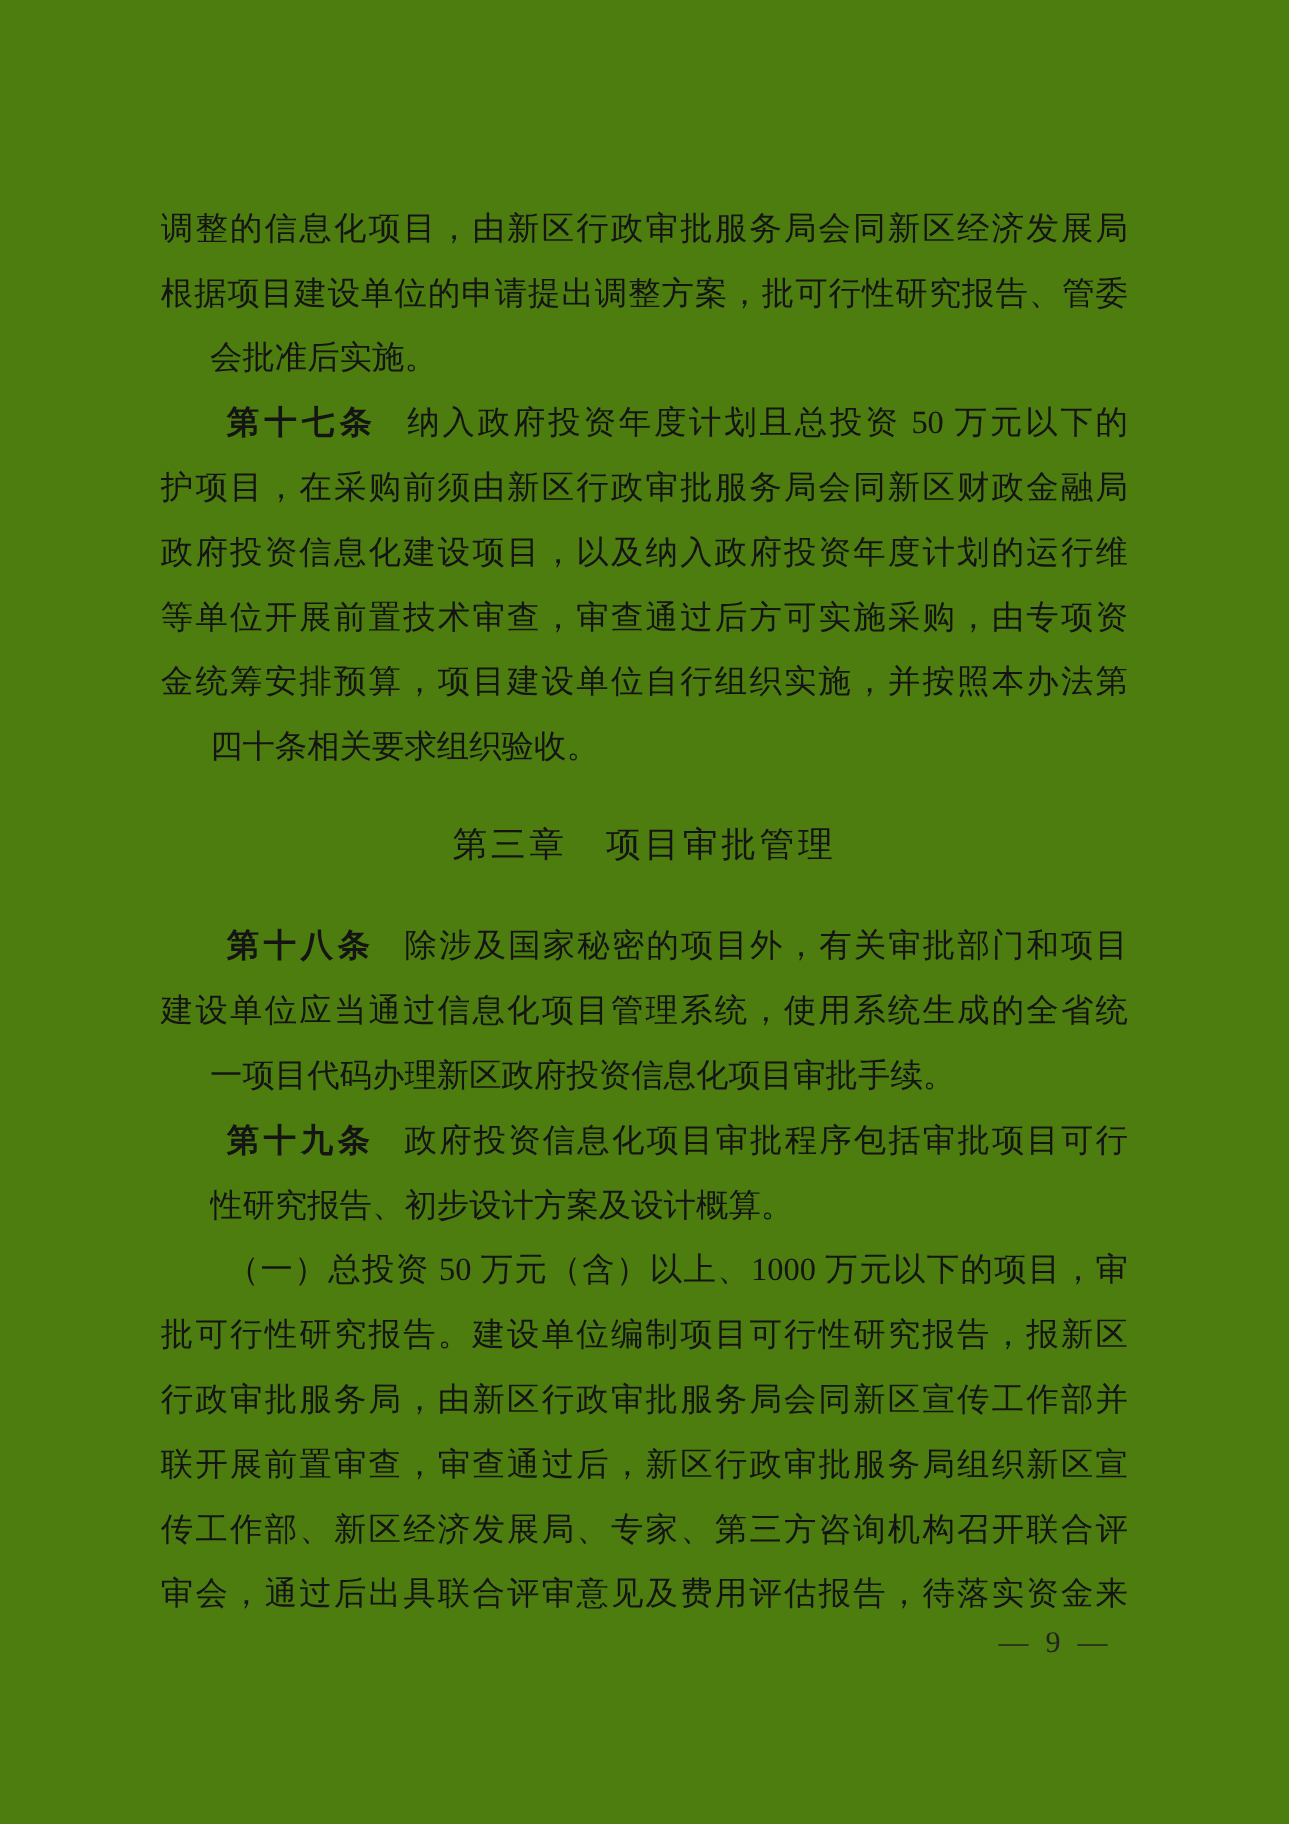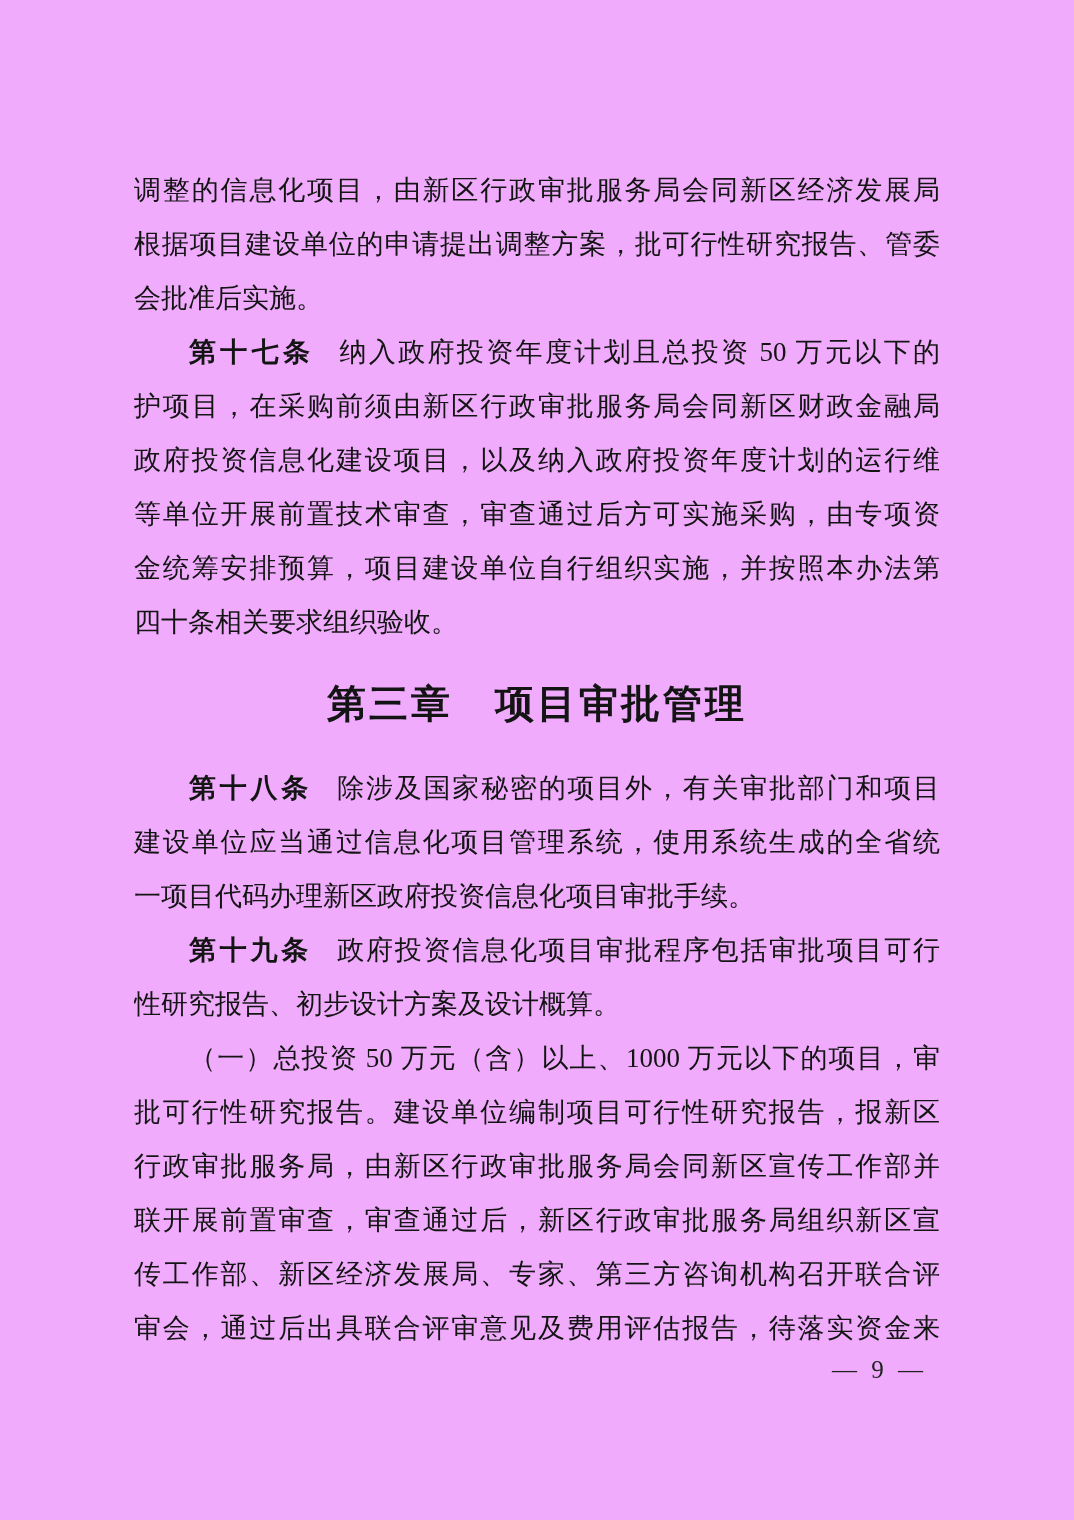--- a/index.html
+++ b/index.html
@@ -5,21 +5,21 @@
   html, body {
     margin: 0;
     padding: 0;
     background: #e8e8e8;
   }
   .page {
     position: relative;
     width: 1074px;
     height: 1520px;
     margin: 0 auto;
-    background: #f0abfc;
+    background: #4d7c0f;
     color: #141414;
     font-family: "Liberation Serif", serif;
     overflow: hidden;
   }
   .content {
     position: absolute;
     left: 134px;
     top: 163px;
     width: 806px;
     font-size: 27px;
@@ -27,40 +27,41 @@
   .line {
     line-height: 54px;
     height: 54px;
     text-align: justify;
     text-align-last: justify;
     overflow: hidden;
   }
   .line.last {
     text-align: center;
     text-align-last: left;
+    margin-left: 41px;
   }
   .line.indent {
     padding-left: 55px;
   }
   .article-label {
     font-family: "Liberation Sans", sans-serif;
     font-weight: 700;
     margin-right: 25px;
     letter-spacing: 2px;
   }
   .chapter-heading {
     margin-top: 28px;
     margin-bottom: 30px;
     line-height: 54px;
     height: 54px;
     text-align: center;
     text-align-last: center;
     font-family: "Liberation Sans", sans-serif;
-    font-weight: 700;
-    font-size: 39px;
+    font-weight: 400;
+    font-size: 29px;
     letter-spacing: 3px;
   }
   .page-number {
     position: absolute;
     top: 1356px;
     right: 147px;
     font-size: 25px;
     letter-spacing: 4px;
     color: #222222;
   }

